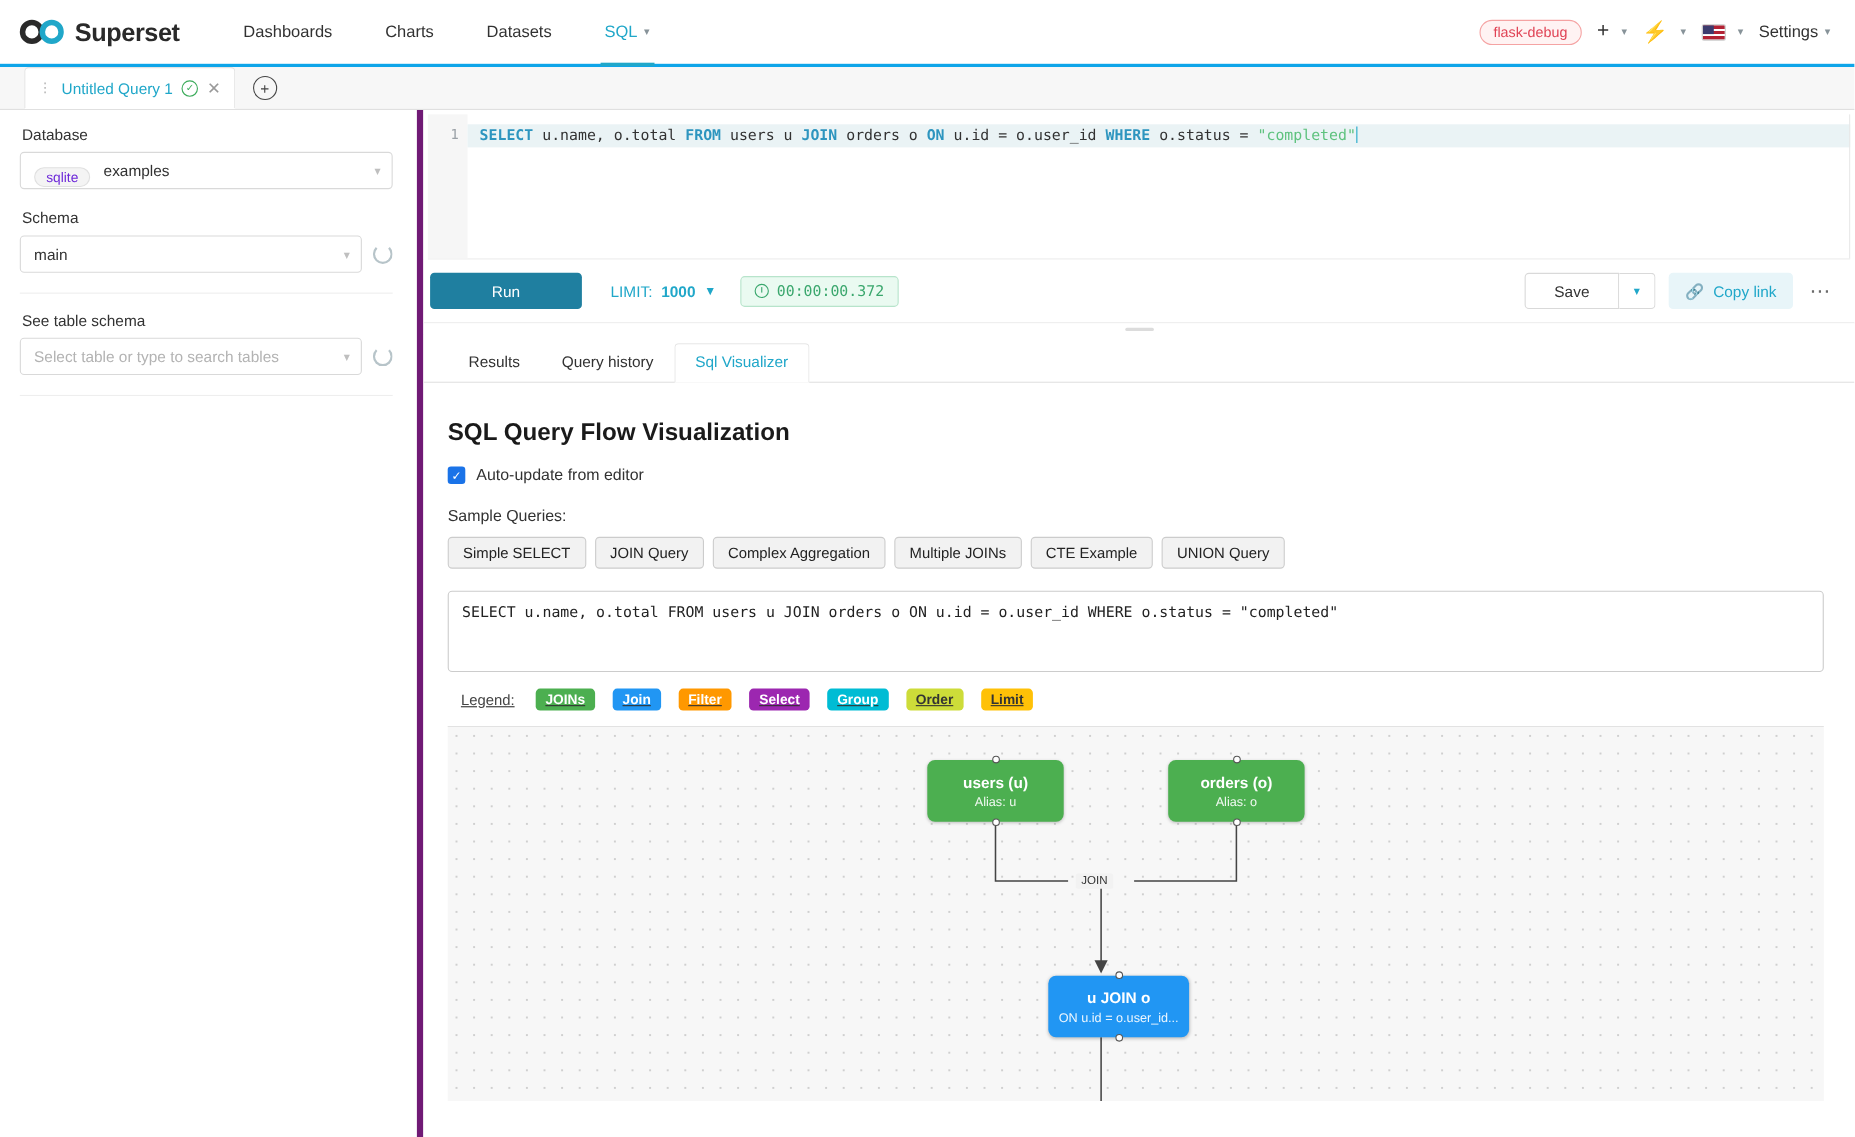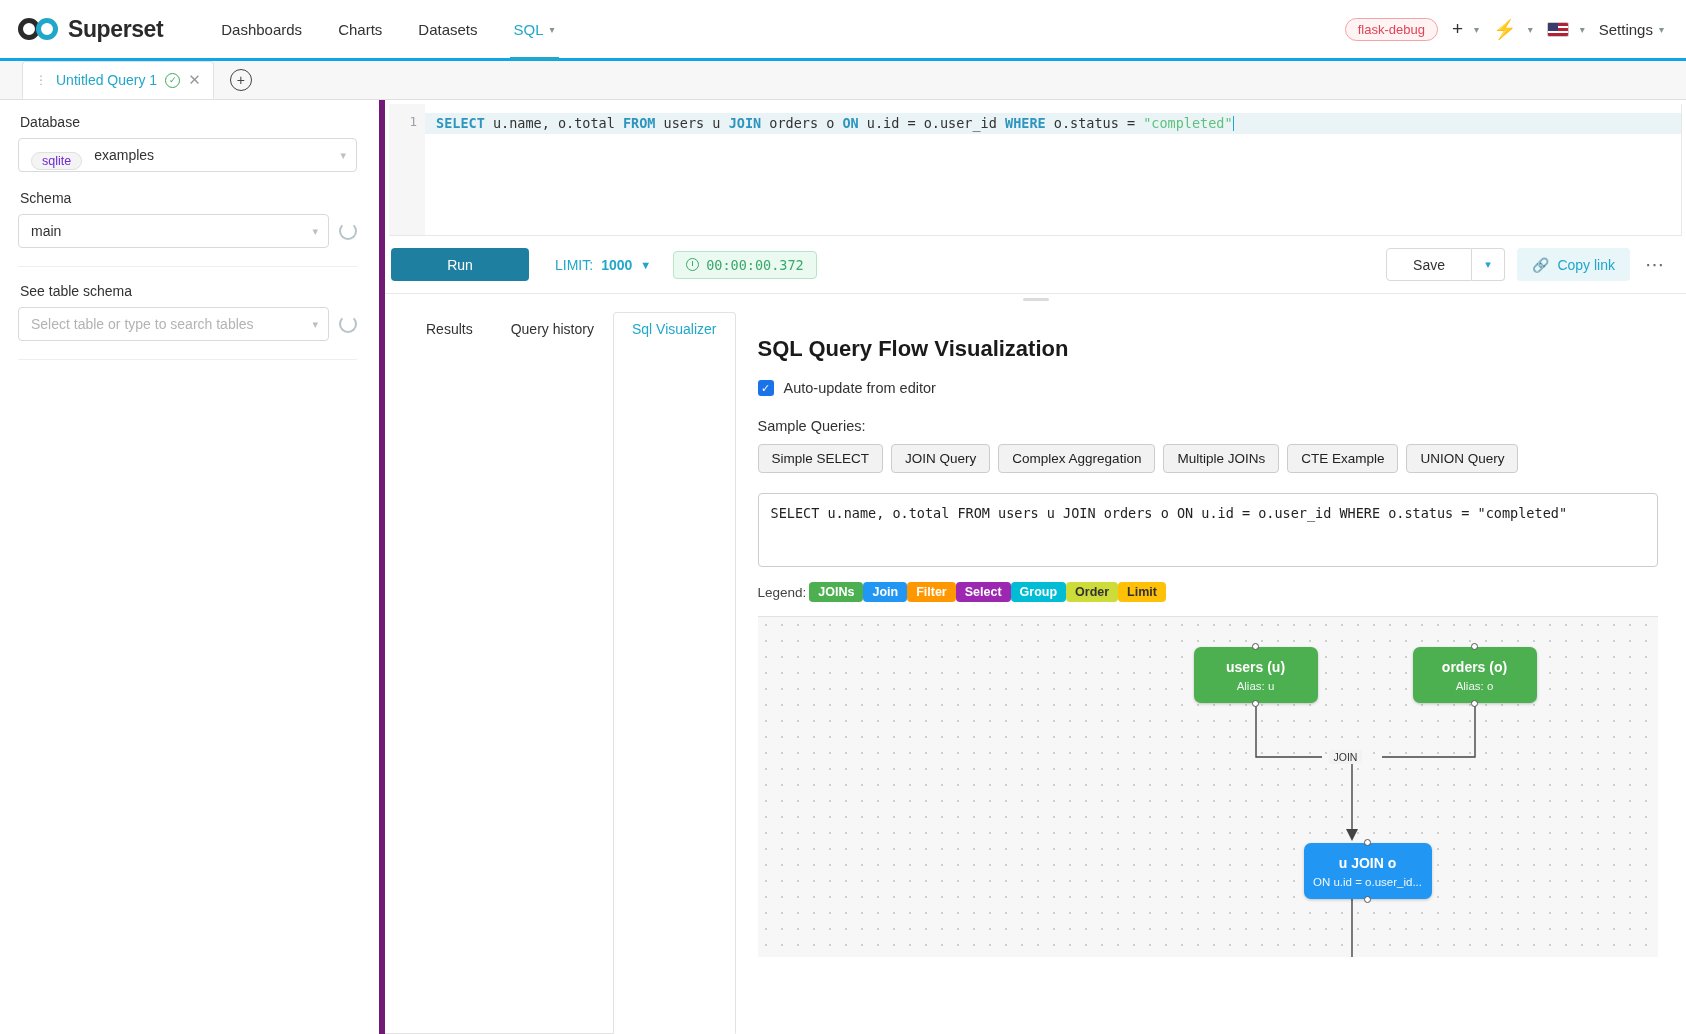--- a/index.html
+++ b/index.html
@@ -20,21 +20,21 @@
     padding: 0 22px 0 18px;
     border-bottom: 3px solid #0ea5e9;
     background: #fff;
   }
   .brand { display: flex; align-items: center; gap: 10px; margin-right: 40px; }
   .brand-logo { width: 40px; height: 22px; position: relative; }
   .brand-logo .ring { position: absolute; top: 0; width: 22px; height: 22px; border-radius: 50%; border: 5px solid #2a2a2a; }
   .brand-logo .ring.r1 { left: 0; }
   .brand-logo .ring.r2 { left: 18px; border-color: #20a7c9; }
   .brand-text { font-size: 23px; font-weight: bold; color: #2a2a2a; letter-spacing: -0.4px; }
-  .nav-links { display: flex; align-items: center; gap: 0; height: 61px; }
+  .nav-links { display: flex; align-items: center; gap: 12px; height: 61px; }
   .nav-link {
     font-size: 15px; color: #323232; padding: 0 18px; height: 61px;
     display: flex; align-items: center; cursor: pointer; position: relative;
   }
   .nav-link.active { color: #20a7c9; }
   .nav-link.active::after {
     content: ""; position: absolute; left: 14px; right: 14px; bottom: 0; height: 3px; background: #20a7c9;
   }
   .caret { font-size: 10px; margin-left: 6px; color: #879399; }
   .nav-right { margin-left: auto; display: flex; align-items: center; gap: 14px; }
@@ -154,21 +154,21 @@
   .copy-link {
     height: 33px; background: #e8f5f9; color: #20a7c9; border: none; border-radius: 4px;
     font-size: 14px; padding: 0 15px; display: flex; align-items: center; gap: 8px; cursor: pointer;
   }
   .more { font-size: 19px; color: #6b6b6b; cursor: pointer; letter-spacing: 1px; padding: 0 3px; }
 
   .handle { height: 10px; display: flex; align-items: center; justify-content: center; background: #fff; }
   .handle span { width: 26px; height: 3px; background: #dcdcdc; border-radius: 2px; }
 
   
-  .result-area { flex: 1; min-height: 0; overflow: hidden; display: flex; background: #fff; }
+  .result-area { flex: 1; min-height: 0; overflow: hidden; display: flex; flex-direction: column; background: #fff; }
   .rtabs { display: flex; gap: 0; padding: 8px 0 0 22px; border-bottom: 1px solid #e2e2e2; }
   .rtab {
     font-size: 14px; padding: 8px 18px 10px; cursor: pointer; color: #323232;
     border: 1px solid transparent; border-radius: 4px 4px 0 0; margin-bottom: -1px;
   }
   .rtab.active { color: #20a7c9; border-color: #e2e2e2; border-bottom-color: #fff; background: #fff; }
 
   .viz { flex: 1; overflow: hidden; padding: 22px 28px 0 22px; }
   .viz-title { font-size: 22px; font-weight: bold; margin: 10px 0 18px; color: #1a1a1a; }
   .chk-row { display: flex; align-items: center; gap: 10px; margin-bottom: 22px; }
@@ -181,21 +181,21 @@
   .samples { display: flex; gap: 8px; margin-bottom: 20px; flex-wrap: wrap; }
   .sample-btn {
     background: #f2f2f2; border: 1px solid #ccc; border-radius: 4px;
     font-size: 13.5px; padding: 6px 13px; cursor: pointer; font-family: inherit; color: #222;
   }
   .qbox {
     width: 100%; height: 74px; border: 1px solid #ccc; border-radius: 4px;
     font-family: "DejaVu Sans Mono", monospace; font-size: 13.5px; padding: 11px 12px;
     resize: none; color: #222; background: #fff; display: block;
   }
-  .legend-row { display: flex; align-items: center; gap: 0; margin: 15px 0 14px; }
+  .legend-row { display: flex; align-items: center; gap: 16px; margin: 15px 12px 14px; text-decoration: underline; }
   .legend-label { font-size: 13.5px; color: #444; margin-right: 3px; }
   .chip { color: #fff; font-size: 12.5px; font-weight: bold; padding: 3px 9px; border-radius: 4px; }
   .legend-rule { height: 1px; background: #e2e2e2; margin-bottom: 0; }
 
   
   .canvas {
     position: relative; height: 340px; background-color: #f7f7f7;
     background-image: radial-gradient(#cfcfcf 1px, transparent 1px);
     background-size: 16px 16px; overflow: hidden;
   }

